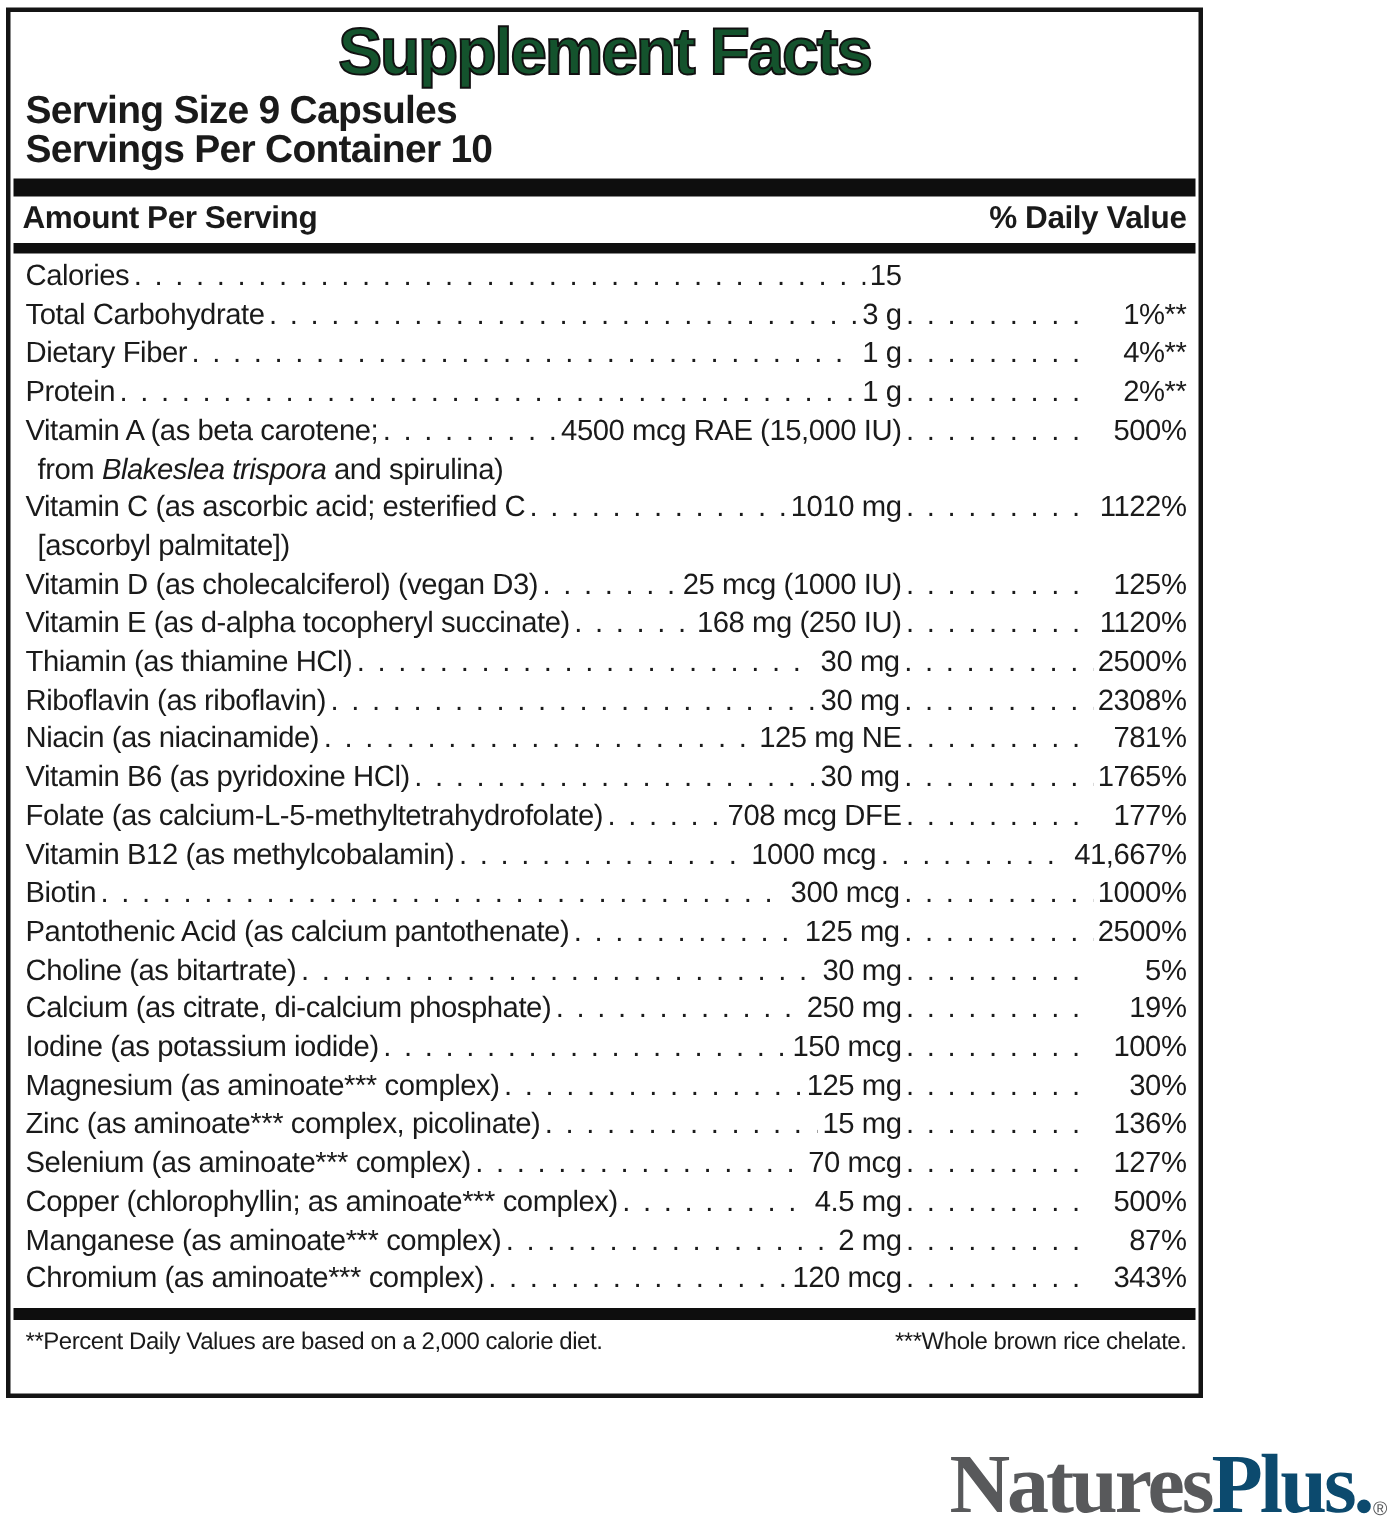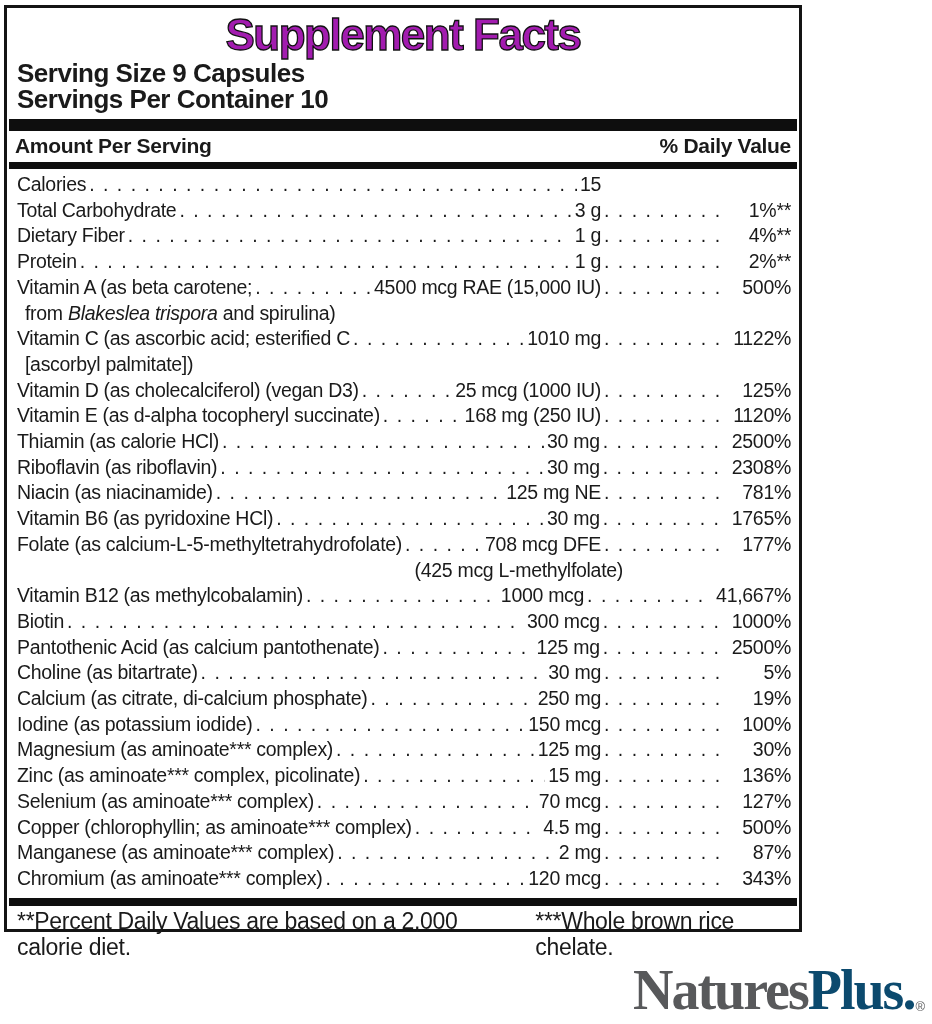--- a/index.html
+++ b/index.html
@@ -6,21 +6,21 @@
   body{
     width:932px;height:1024px;position:relative;background:#ffffff;
     font-family:"Liberation Sans",sans-serif;color:#1a1a1a;overflow:hidden;
   }
   .panel{
     position:absolute;left:4px;top:5px;width:780px;height:921px;
     border:3px solid #141414;background:#fff;padding:0 6px;box-sizing:content-box;
   }
   .title{
     text-align:center;font-weight:bold;font-size:44px;line-height:50px;
-    letter-spacing:-1.5px;margin-top:2px;color:#a21caf;
+    letter-spacing:-1.5px;margin-top:2px;color:#14532d;
     -webkit-text-stroke:1.3px #111;
   }
   .serving{font-weight:bold;font-size:26px;line-height:26px;letter-spacing:-0.5px;padding-left:4px;}
   .bar{background:#0e0e0e;margin-left:-4px;margin-right:-4px;}
   .bar1{height:12px;margin-top:7px;}
   .bar2{height:7px;margin-top:2px;}
   .bar3{height:8px;margin-top:6px;}
   .colhead{
     display:flex;justify-content:space-between;align-items:baseline;
     font-weight:bold;font-size:21px;line-height:29px;letter-spacing:-0.3px;padding:0 2px;
@@ -41,21 +41,21 @@
   .dv{flex:0 0 auto;min-width:58px;text-align:right;}
   .hiddenkeep{visibility:hidden;}
   .cont{
     font-size:19.5px;line-height:25.7px;letter-spacing:-0.3px;white-space:nowrap;
     padding-left:12px;
   }
   .cont.align-amount{text-align:right;padding-right:170px;padding-left:0;}
   .it{font-style:italic;}
   .footnote{
     display:flex;justify-content:space-between;align-items:baseline;
-    font-size:23px;line-height:26px;letter-spacing:-0.3px;padding:2px 2px 0 4px;gap:12px;
+    font-size:16px;line-height:26px;letter-spacing:-0.3px;padding:2px 2px 0 4px;gap:12px;
   }
   .logo{
     position:absolute;right:8px;top:962px;
     font-family:"Liberation Serif",serif;font-weight:bold;
     font-size:56px;line-height:56px;letter-spacing:-2px;white-space:nowrap;
   }
   .lg-gray{color:#58595B;}
   .lg-green{color:#0c4a6e;}
   .lg-reg{
     font-family:"Liberation Sans",sans-serif;font-weight:normal;color:#58595B;
@@ -134,21 +134,21 @@
 
   <div class="row">
     <span class="nlabel">Vitamin E (as d-alpha tocopheryl succinate)</span>
     <span class="dots"></span>
     <span class="amt">168 mg (250 IU)</span>
     <span class="dots2"></span>
     <span class="dv">1120%</span>
   </div>
 
   <div class="row">
-    <span class="nlabel">Thiamin (as calorie HCl)</span>
+    <span class="nlabel">Thiamin (as thiamine HCl)</span>
     <span class="dots"></span>
     <span class="amt">30 mg</span>
     <span class="dots2"></span>
     <span class="dv">2500%</span>
   </div>
 
   <div class="row">
     <span class="nlabel">Riboflavin (as riboflavin)</span>
     <span class="dots"></span>
     <span class="amt">30 mg</span>
@@ -172,21 +172,20 @@
     <span class="dv">1765%</span>
   </div>
 
   <div class="row">
     <span class="nlabel">Folate (as calcium-L-5-methyltetrahydrofolate)</span>
     <span class="dots"></span>
     <span class="amt">708 mcg DFE</span>
     <span class="dots2"></span>
     <span class="dv">177%</span>
   </div>
-<div class="cont align-amount"><span>(425 mcg L-methylfolate)</span></div>
   <div class="row">
     <span class="nlabel">Vitamin B12 (as methylcobalamin)</span>
     <span class="dots"></span>
     <span class="amt">1000 mcg</span>
     <span class="dots2"></span>
     <span class="dv">41,667%</span>
   </div>
 
   <div class="row">
     <span class="nlabel">Biotin</span>

